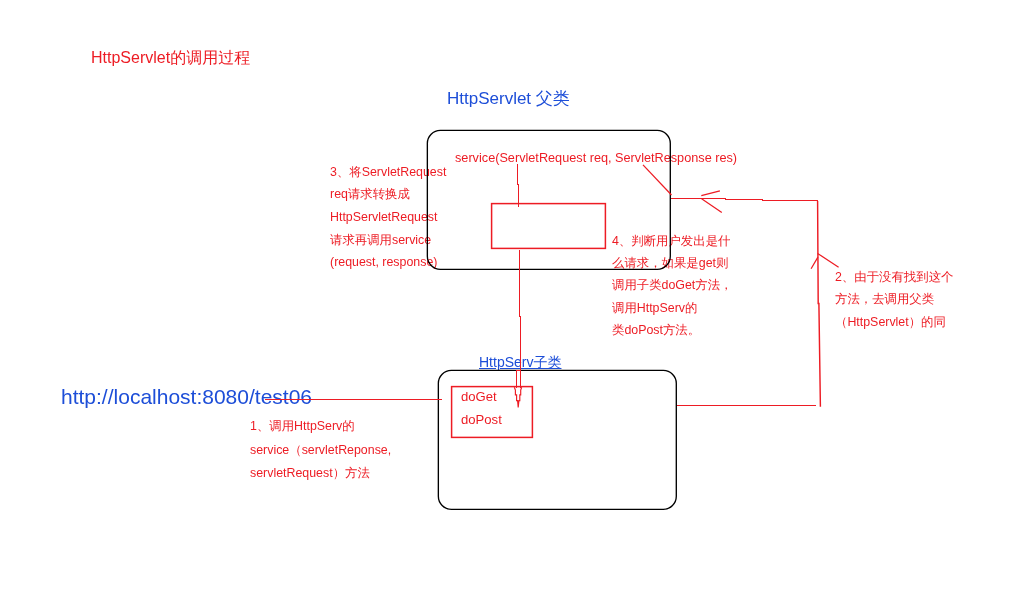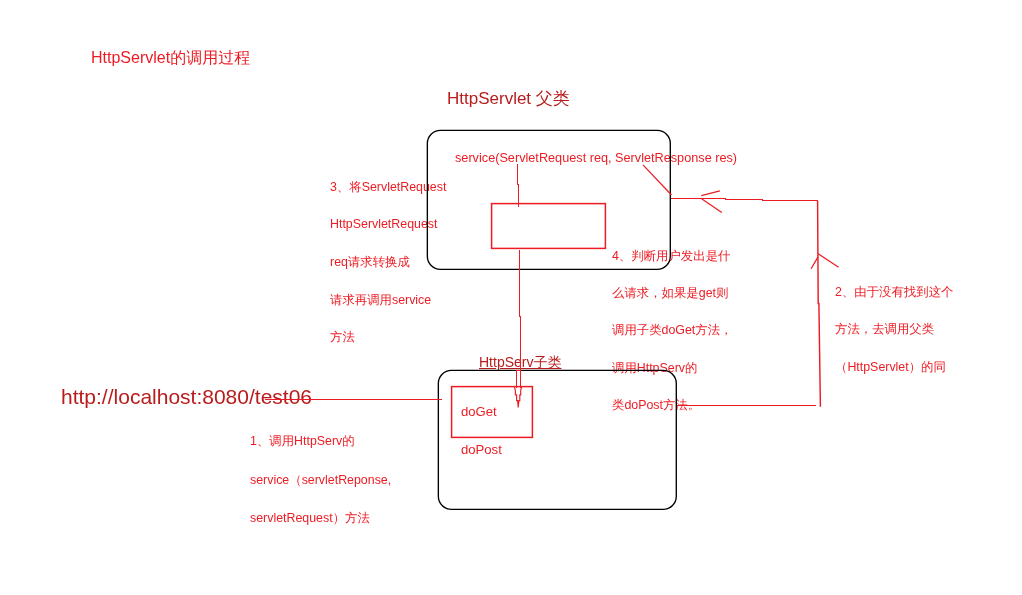--- a/index.html
+++ b/index.html
@@ -3,24 +3,24 @@
 <meta charset="utf-8">
 <title>HttpServlet</title>
 <style>
   html,body{margin:0;padding:0;}
   body{width:1022px;height:595px;background:#ffffff;position:relative;overflow:hidden;
        font-family:"Liberation Sans",sans-serif;-webkit-font-smoothing:antialiased;}
   #stage{position:absolute;left:0;top:0;width:1022px;height:595px;}
   #svg-layer{position:absolute;left:0;top:0;width:1022px;height:595px;z-index:5;pointer-events:none;}
   .txt{z-index:1;}
   .txt{position:absolute;white-space:pre;}
-  .ln{display:block;margin-top:15px;}
+  .ln{display:block;}
   .ln{display:block;}
   .red{color:#ed1c24;}
-  .blk{color:#b91c1c;}
+  .blk{color:#1d4ed8;}
   #title{left:91px;top:49px;font-size:16px;line-height:17px;}
   #parent-label{left:447px;top:90px;font-size:17px;line-height:18px;}
   #child-label{left:479px;top:353px;font-size:14px;line-height:18px;text-decoration:underline;}
   #url{left:61px;top:388px;font-size:21px;line-height:18px;}
   #sig{left:455px;top:150.5px;font-size:12.7px;line-height:14px;}
   #inner-method{left:498.8px;top:204px;font-size:12.5px;line-height:22px;}
   #doget{left:461px;top:385px;font-size:13.1px;line-height:23.4px;}
   .ann{font-size:12.4px;line-height:22.4px;}
   #ann1{left:250px;top:415px;line-height:23.5px;}
   #ann2{left:835px;top:266.4px;line-height:22.1px;}
@@ -68,17 +68,17 @@
 <div class="txt blk" id="url">http://localhost:8080/test06</div>
 <div class="txt red" id="sig">service(ServletRequest req, ServletResponse res)</div>
 
 
 <div class="txt red" id="doget"><span class="ln">doGet</span><span class="ln">doPost</span></div>
 
 <div class="txt red ann" id="ann1"><span class="ln">1、调用HttpServ的</span><span class="ln">service（servletReponse,</span><span class="ln">servletRequest）方法</span></div>
 
 <div class="txt red ann" id="ann2"><span class="ln">2、由于没有找到这个</span><span class="ln">方法，去调用父类</span><span class="ln">（HttpServlet）的同</span></div>
 
-<div class="txt red ann" id="ann3"><span class="ln">3、将ServletRequest</span><span class="ln">HttpServletRequest</span><span class="ln">req请求转换成</span><span class="ln">请求再调用service</span><span class="ln">方法</span></div>
+<div class="txt red ann" id="ann3"><span class="ln">3、将ServletRequest</span><span class="ln">req请求转换成</span><span class="ln">HttpServletRequest</span><span class="ln">请求再调用service</span><span class="ln">(request, response)</span></div>
 
 <div class="txt red ann" id="ann4"><span class="ln">4、判断用户发出是什</span><span class="ln">么请求，如果是get则</span><span class="ln">调用子类doGet方法，</span><span class="ln">调用HttpServ的</span><span class="ln">类doPost方法。</span></div>
 
 </div>
 
 </body></html>

